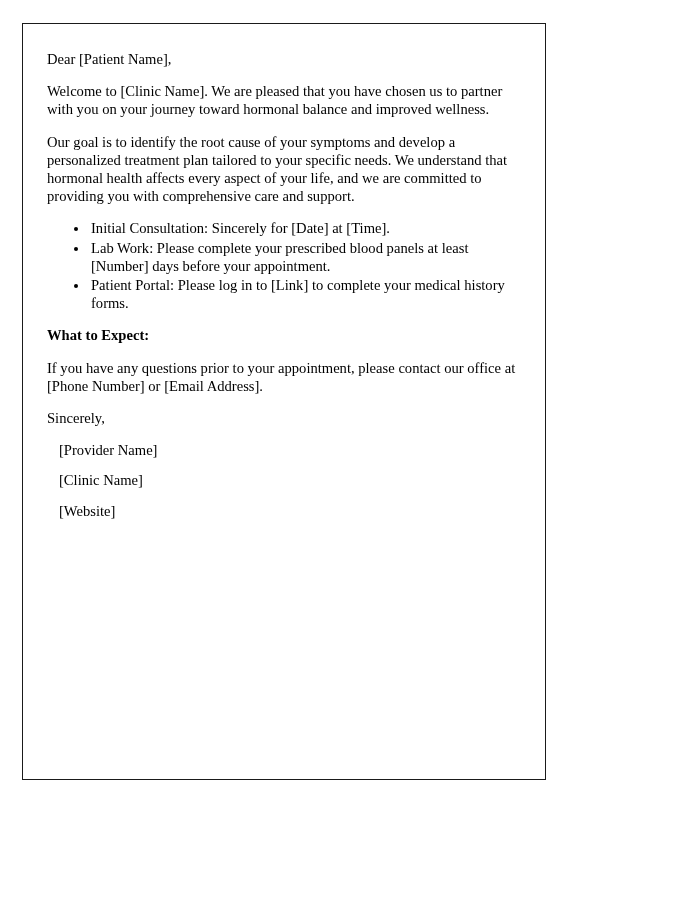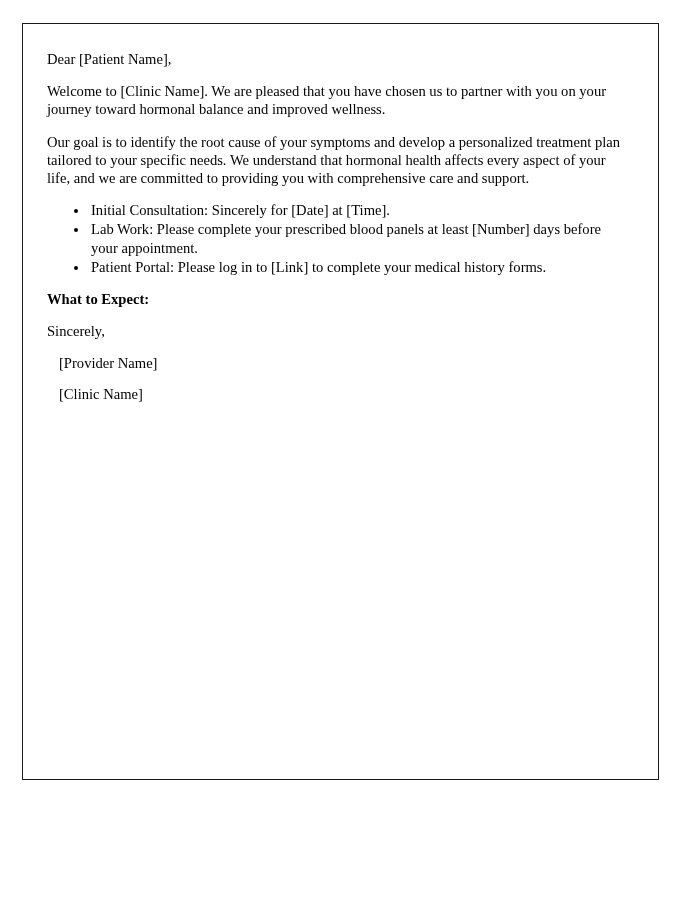--- a/index.html
+++ b/index.html
@@ -10,21 +10,21 @@
     height: 900px;
   }
   body {
     font-family: "Liberation Serif", "DejaVu Serif", serif;
     color: #000000;
   }
   .page-frame {
     position: absolute;
     left: 22px;
     top: 23px;
-    width: 637px;
+    width: 524px;
     height: 757px;
     border: 1px solid #1a1a1a;
     box-sizing: border-box;
     background: #ffffff;
   }
   .letter-body {
     padding: 26px 28px 0 24px;
     font-size: 14.6px;
     line-height: 18.2px;
     text-align: left;
@@ -74,23 +74,25 @@
 
     <ul class="steps-list">
       <li><span class="lead-in">Initial Consultation:</span><span> Sincerely for [Date] at [Time].</span></li>
       <li><span class="lead-in">Lab Work:</span><span> Please complete your prescribed blood panels at least [Number] days before your appointment.</span></li>
       <li><span class="lead-in">Patient Portal:</span><span> Please log in to [Link] to complete your medical history forms.</span></li>
     </ul>
 
     <p class="section-heading">What to Expect:</p>
 
 
+    <p class="para">If you have any questions prior to your appointment, please contact our office at [Phone Number] or [Email Address].</p>
 
 
     <p class="para">Sincerely,</p>
 
     <div class="signature-block">
       <p class="sig-line">[Provider Name]</p>
       <p class="sig-line">[Clinic Name]</p>
+      <p class="sig-line">[Website]</p>
     </div>
 
   </div>
 </div>
 
 </body></html>

